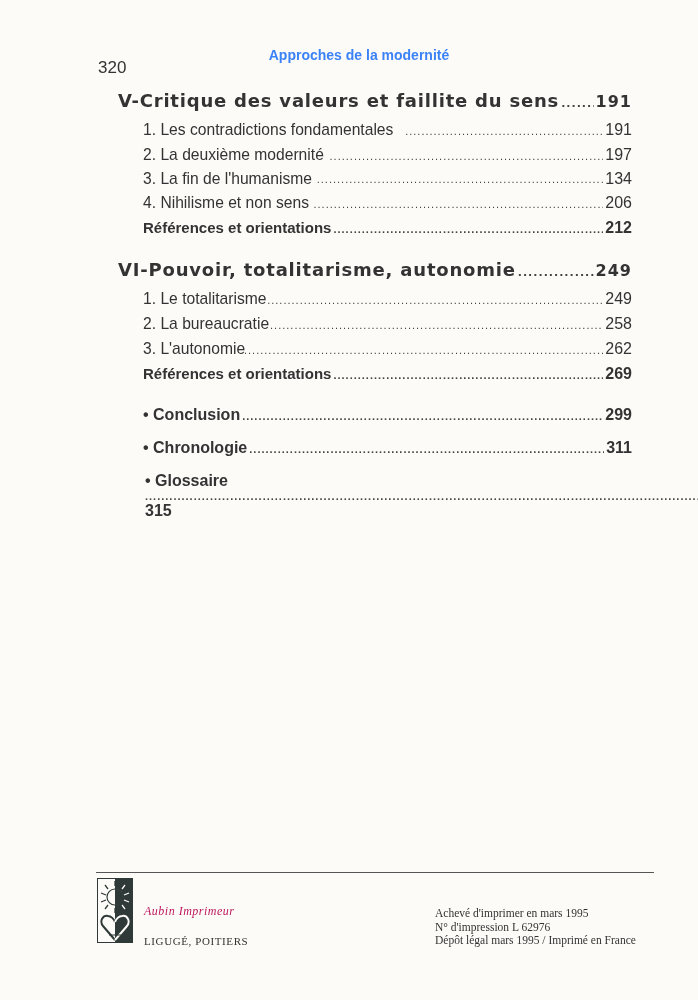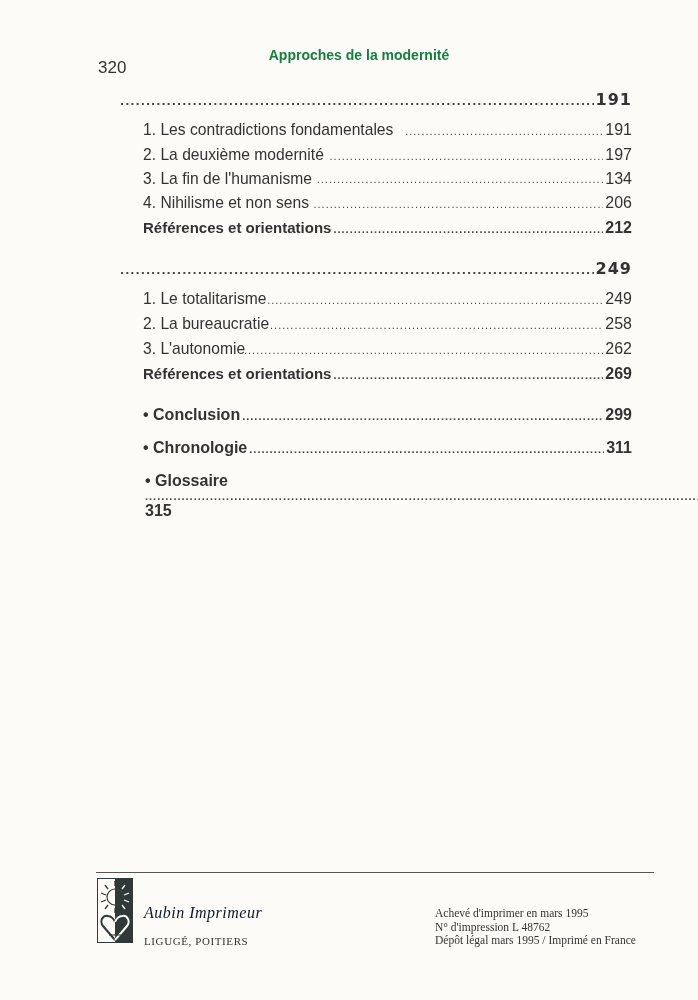--- a/index.html
+++ b/index.html
@@ -10,21 +10,21 @@
     overflow: hidden;
     color: #2a2a2a;
     font-family: "Liberation Sans", sans-serif;
   }
   .page-number {
     position: absolute; left: 98px; top: 58px;
     font-size: 17px; color: #333;
   }
   .running-head {
     position: absolute; left: 0; width: 100%; top: 47px;
-    text-align: center; font-size: 14px; font-weight: bold; color: #15803d;
+    text-align: center; font-size: 14px; font-weight: bold; color: #3b82f6;
     padding-left: 20px; box-sizing: border-box;
   }
   .toc { position: absolute; left: 0; top: 0; width: 100%; }
   .row {
     position: absolute; display: flex; align-items: baseline;
     right: 66px; white-space: nowrap;
   }
   .row .label { flex: 0 0 auto; }
   .row .leader {
     flex: 1 1 auto; overflow: hidden; margin: 0 2px;
@@ -47,21 +47,21 @@
   .footer-rule {
     position: absolute; left: 96px; width: 558px; top: 872px;
     height: 1px; background: #555;
   }
   .logo {
     position: absolute; left: 97px; top: 878px; width: 36px; height: 65px;
   }
   .printer-name {
     position: absolute; left: 144px; top: 904px;
     font-family: "Liberation Serif", serif; font-style: italic;
-    font-size: 16px; color: #0f172a; letter-spacing: 0.5px;
+    font-size: 12px; color: #be185d; letter-spacing: 0.5px;
   }
   .printer-place {
     position: absolute; left: 144px; top: 935px;
     font-family: "Liberation Serif", serif; font-size: 11px;
     color: #333; letter-spacing: 0.6px;
   }
   .colophon {
     position: absolute; left: 435px; top: 907px;
     font-family: "Liberation Serif", serif; font-size: 11.5px;
     color: #333; line-height: 13.5px;
@@ -70,20 +70,21 @@
 </style>
 </head>
 <body>
 
 <div class="page-number">320</div>
 <div class="running-head">Approches de la modernité</div>
 
 <div class="toc">
 
   <div class="row section" style="top:90px;">
+    <span class="label">V-Critique des valeurs et faillite du sens</span>
     <span class="leader"></span>
     <span class="page">191</span>
   </div>
   <div class="row sub" style="top:120px;">
     <span class="label">1. Les contradictions fondamentales</span>
     <span class="leader"></span>
     <span class="page">191</span>
   </div>
   <div class="row sub" style="top:145px;">
     <span class="label">2. La deuxième modernité</span>
@@ -100,20 +101,21 @@
     <span class="leader"></span>
     <span class="page">206</span>
   </div>
   <div class="row ref" style="top:219px;">
     <span class="label">Références et orientations</span>
     <span class="leader"></span>
     <span class="page">212</span>
   </div>
 
   <div class="row section" style="top:259px;">
+    <span class="label">VI-Pouvoir, totalitarisme, autonomie</span>
     <span class="leader"></span>
     <span class="page">249</span>
   </div>
   <div class="row sub" style="top:289px;">
     <span class="label">1. Le totalitarisme</span>
     <span class="leader"></span>
     <span class="page">249</span>
   </div>
   <div class="row sub" style="top:314px;">
     <span class="label">2. La bureaucratie</span>
@@ -178,15 +180,15 @@
     <path d="M18 62 L30 48 C34 43 30 37 25 38 C22 38 19 41 18 44" fill="none" stroke="#fcfbf8" stroke-width="2"></path>
     <line x1="12" y1="57" x2="24" y2="57" stroke="#2f3a38" stroke-width="1"></line>
   </svg>
 </div>
 
 <div class="printer-name">Aubin Imprimeur</div>
 <div class="printer-place">LIGUGÉ, POITIERS</div>
 
 <div class="colophon">
   <div>Achevé d'imprimer en mars 1995</div>
-  <div>N° d'impression L 48762</div>
+  <div>N° d'impression L 62976</div>
   <div>Dépôt légal mars 1995 / Imprimé en France</div>
 </div>
 
 </body></html>

